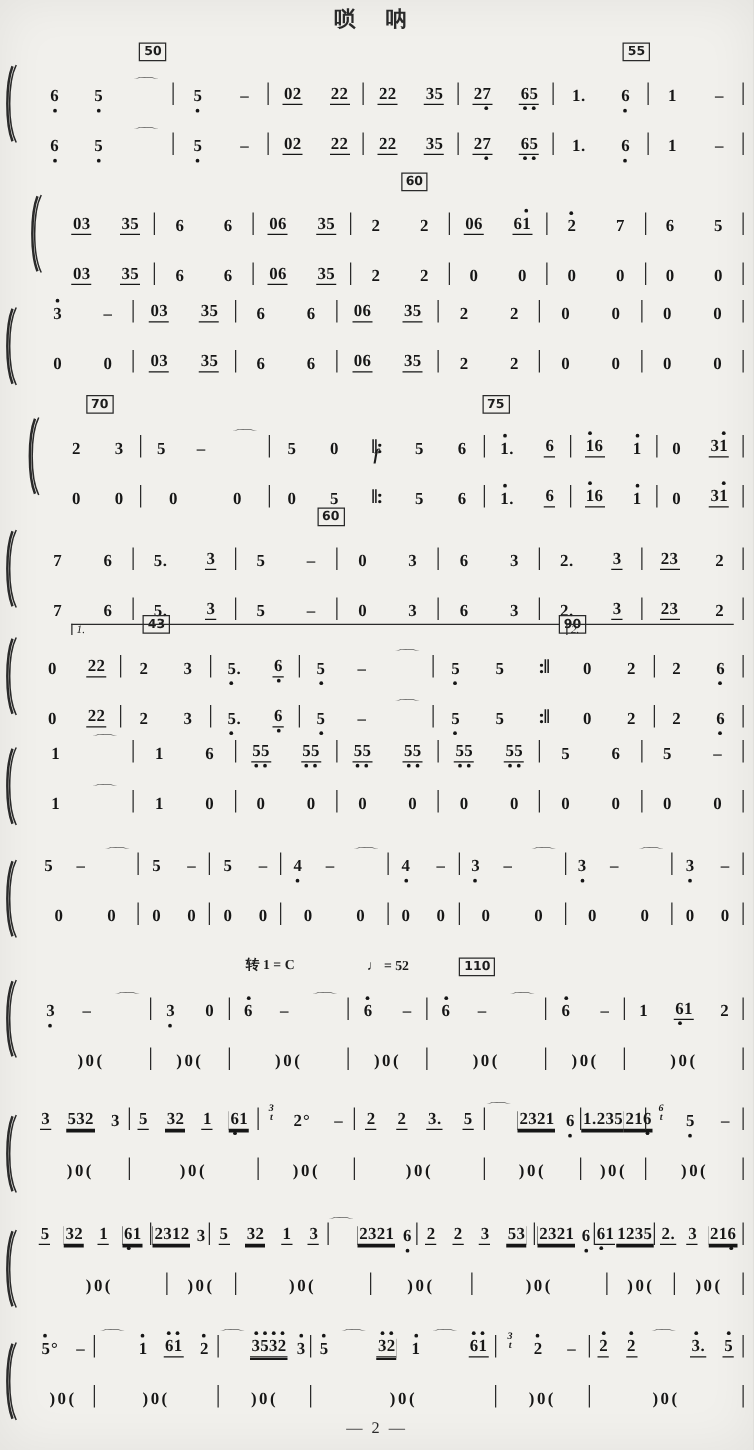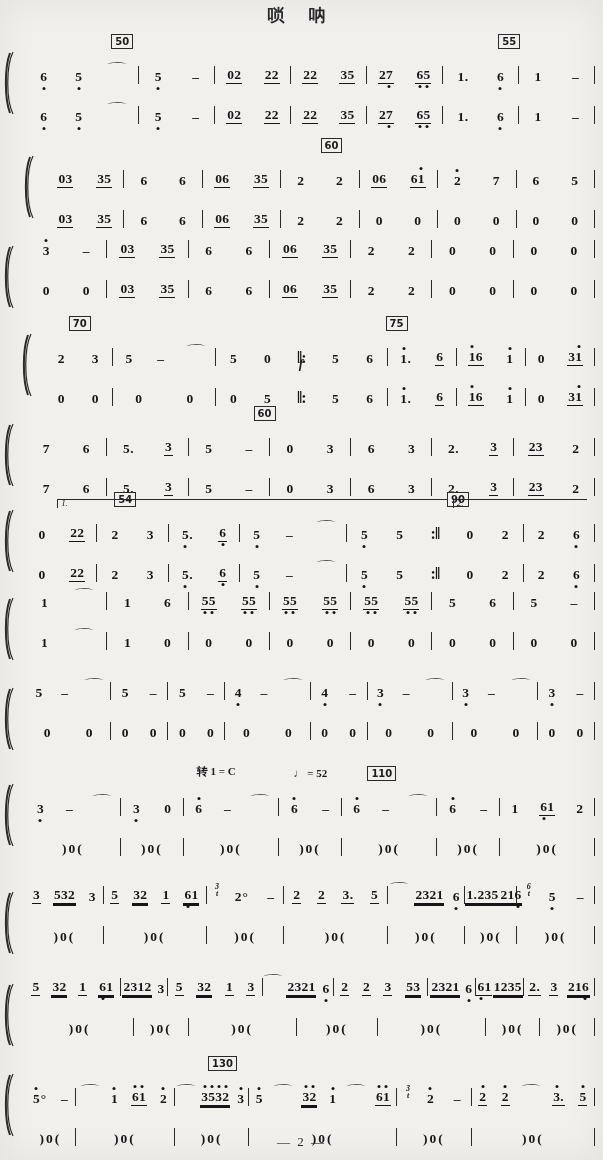--- a/index.html
+++ b/index.html
@@ -783,21 +783,21 @@
           </span>
           <span class="bar"></span>
         </div>
         <span class="brace" style="top: 20px;"><svg width="12" height="66" viewBox="0 0 12 66">
             <path d="M10,2 C3,16 3,50 10,64" fill="none" stroke="#2a2a2a" stroke-width="1.2"></path>
             <path d="M7,3 C1.5,17 1.5,49 7,63" fill="none" stroke="#2a2a2a" stroke-width="2"></path>
           </svg></span>
       </div>
       <div class="system" style="top: 478px;">
         <div class="marksrow tall">
-          <span class="mark" style="left: 15.5%;">54</span>
+          <span class="mark" style="left: 15.5%;">43</span>
           <span class="mark" style="left: 74%;">90</span>
           <span class="volta" style="left: 5.5%; width: 68.5%;">
             <i class="vlabel">1.</i>
           </span>
           <span class="volta" style="left: 75%; width: 23.5%;">
             <i class="vlabel">2.</i>
           </span>
         </div>
         <div class="stave">
           <span class="measure" style="flex-grow: 2;">
@@ -1635,23 +1635,20 @@
             <span class="rz">)0(</span>
           </span>
           <span class="bar"></span>
         </div>
         <span class="brace" style="top: 20px;"><svg width="12" height="66" viewBox="0 0 12 66">
             <path d="M10,2 C3,16 3,50 10,64" fill="none" stroke="#2a2a2a" stroke-width="1.2"></path>
             <path d="M7,3 C1.5,17 1.5,49 7,63" fill="none" stroke="#2a2a2a" stroke-width="2"></path>
           </svg></span>
       </div>
       <div class="system" style="top: 1052px;">
-        <div class="marksrow">
-          <span class="mark" style="left: 32%;">130</span>
-        </div>
         <div class="stave">
           <span class="measure" style="flex-grow: 2;">
             <span class="note">
               <span class="ch">5<i class="da"></i></span>
               <span class="ch">°</span>
             </span>
             <span class="note">
               <span class="ch">–</span>
             </span>
           </span>

